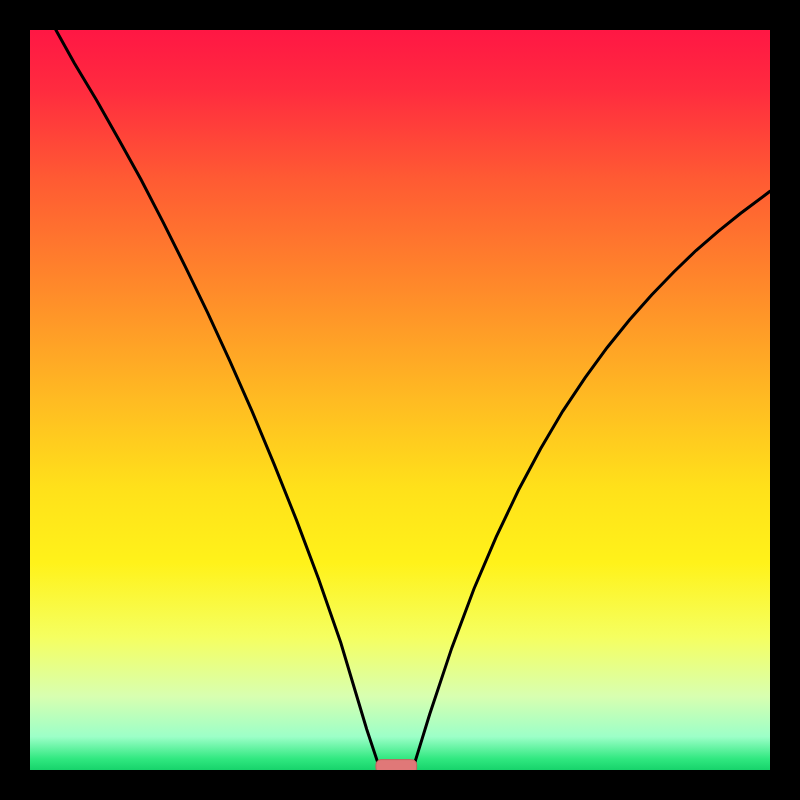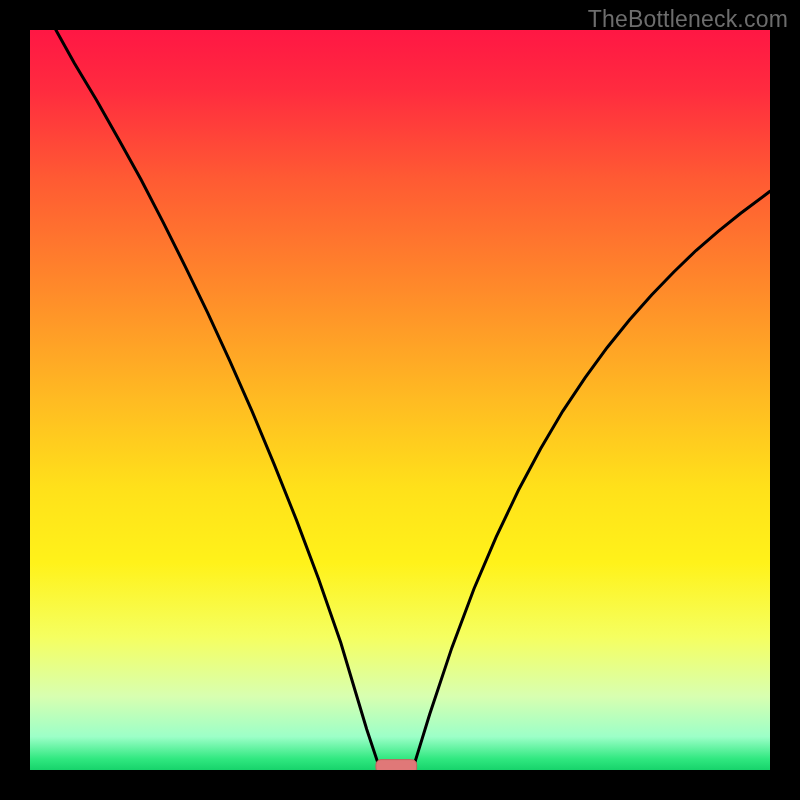--- a/index.html
+++ b/index.html
@@ -35,21 +35,20 @@
     letter-spacing: 0.2px;
     z-index: 10;
   }
   svg { display:block; }
 </style>
 </head>
 <body>
 
 <div class="frame">
 
-  <div class="watermark">TheBottleneck.com</div>
 
   <div class="plot">
     <svg id="chart-svg" width="740" height="740" viewBox="0 0 740 740" preserveAspectRatio="none">
       <defs>
         <linearGradient id="bg-grad" x1="0" y1="0" x2="0" y2="1">
             <stop offset="0%" stop-color="#ff1744"></stop>
             <stop offset="8%" stop-color="#ff2b3f"></stop>
             <stop offset="20%" stop-color="#ff5a33"></stop>
             <stop offset="35%" stop-color="#ff8a2a"></stop>
             <stop offset="50%" stop-color="#ffbb22"></stop>

